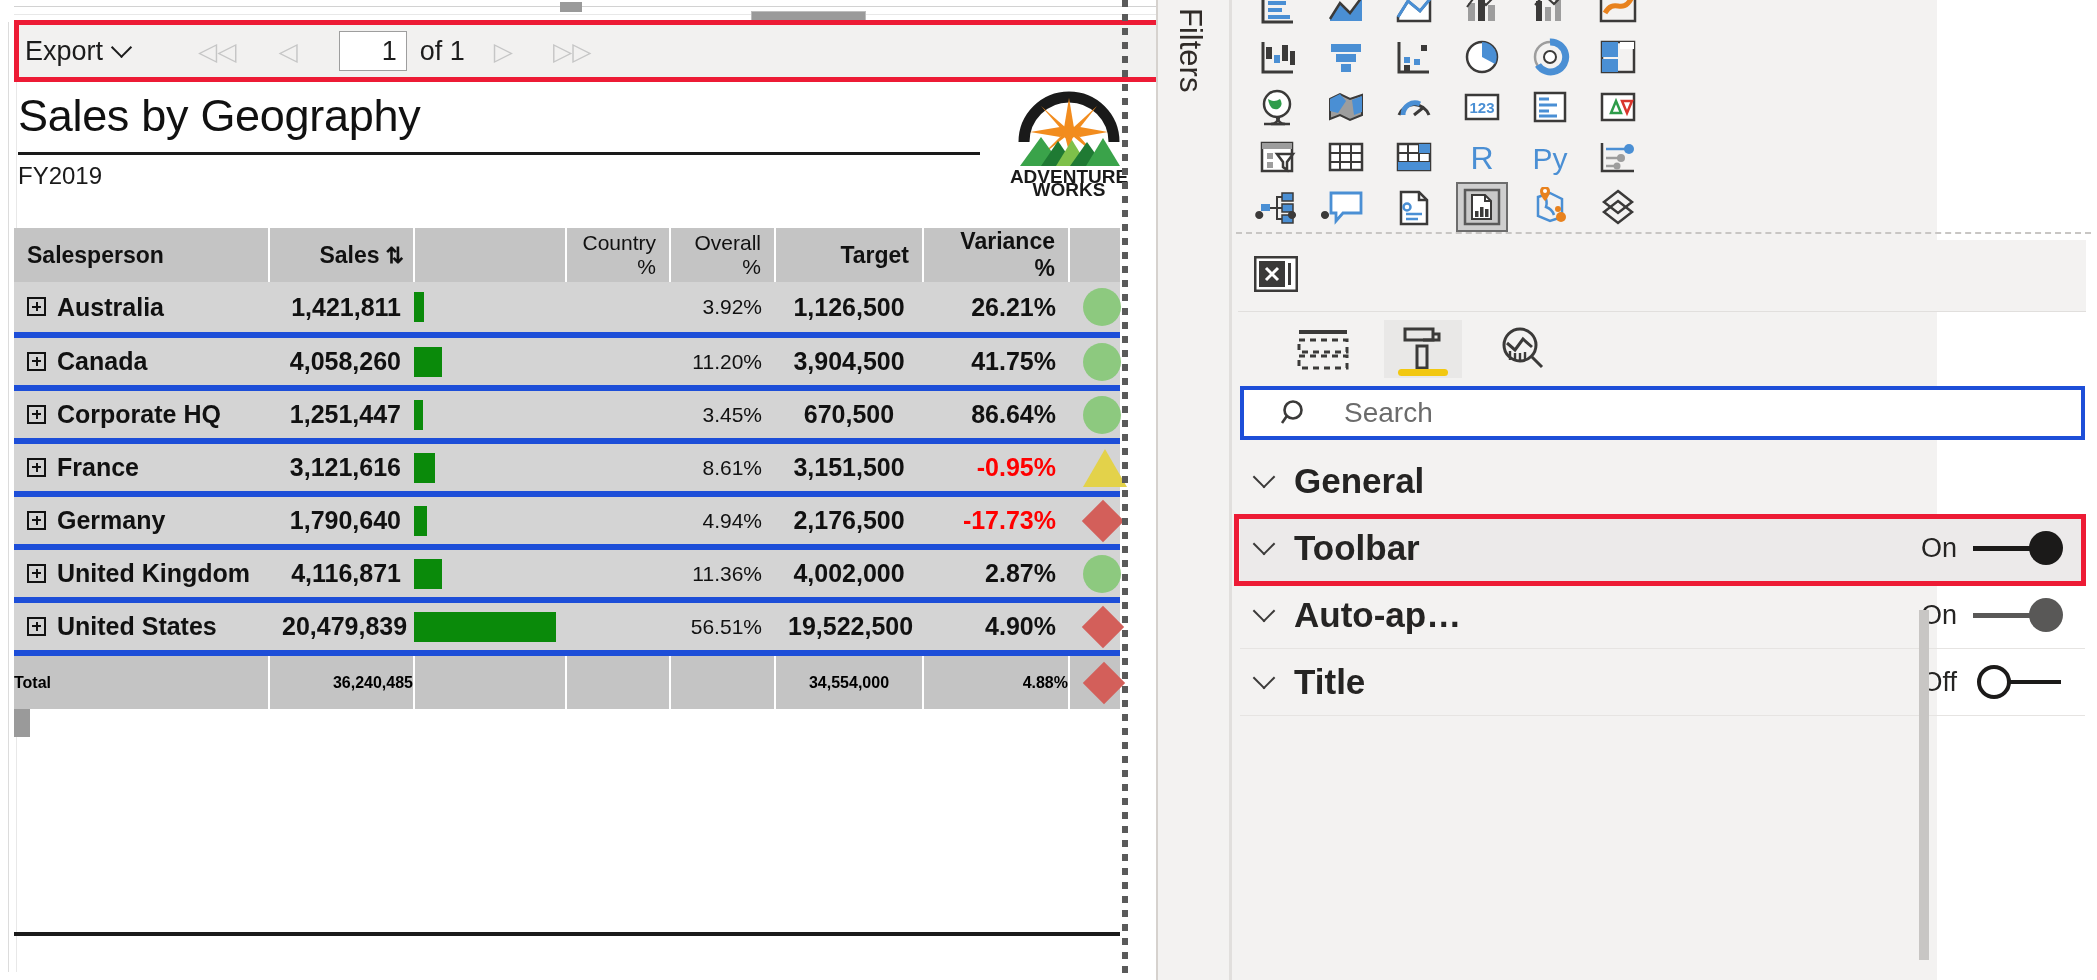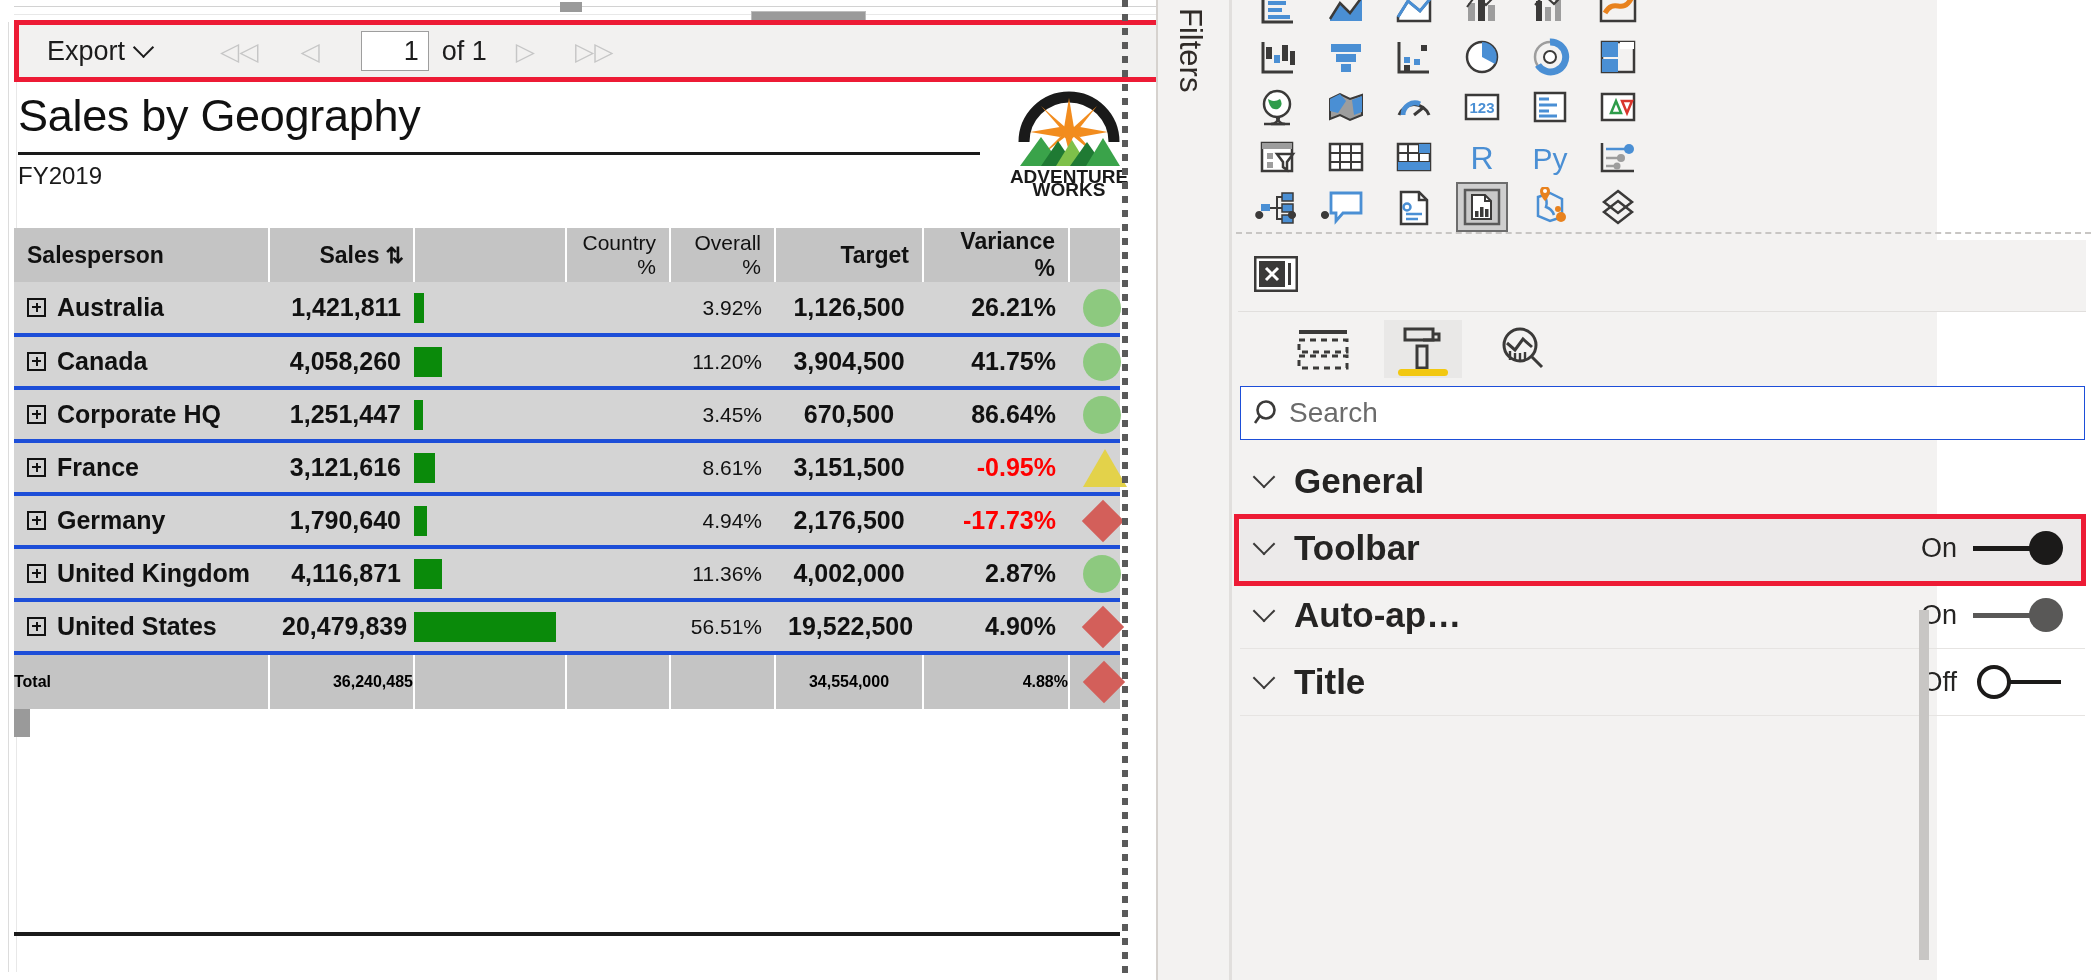--- a/index.html
+++ b/index.html
@@ -36,21 +36,21 @@
   }
 
   
   .toolbar-wrap {
     position: absolute; left: 14px; top: 20px; width: 1494px; height: 62px;
     border: 5px solid #ed1b35;
     background: #f2f1f0;
   }
   .toolbar {
     display: flex; align-items: center; height: 100%;
-    padding-left: 22px; gap: 0px;
+    gap: 0px;
   }
   .export-btn {
     display: flex; align-items: center; gap: 11px;
     font-size: 27px; color: #1c1c1c; cursor: pointer;
     padding: 4px 6px;
   }
   .chev {
     width: 15px; height: 15px;
     border-right: 2.4px solid #1c1c1c; border-bottom: 2.4px solid #1c1c1c;
     transform: rotate(45deg); margin-top: -7px;
@@ -108,21 +108,21 @@
   }
   .hdr-row th:last-child { border-right: none; }
   .hdr-row th.light { font-weight: 400; font-size: 21px; }
   .th-left  { text-align: left; }
   .th-right { text-align: right; }
   .sort-ico { font-size: 22px; margin-left: 6px; letter-spacing:-4px;}
 
   .matrix tbody td {
     background: #d4d4d4; height: 53px;
     font-size: 25px; color: #111; font-weight: 700;
-    border-bottom: 4px solid #1d4ed8;
+    border-bottom: 6px solid #1d4ed8;
     padding: 0 13px;
   }
   .c-name { text-align: left; }
   .c-sales { text-align: right; }
   .c-bar { padding: 0 0 0 0 !important; }
   .c-country { text-align: right; font-weight: 400 !important; font-size: 21px !important; }
   .c-overall { text-align: right; font-weight: 400 !important; font-size: 21px !important; }
   .c-target { text-align: center; }
   .c-var { text-align: right; }
   .c-kpi { text-align: left; padding-left: 14px !important; }
@@ -223,22 +223,22 @@
     width: 78px; height: 58px; display:flex;align-items:center;justify-content:center;
     position: relative; cursor: pointer;
   }
   .fmt-tab.active { background: #e9e8e7; }
   .fmt-tab.active::after {
     content:""; position:absolute; left: 14px; right: 14px; bottom: 2px;
     height: 7px; border-radius: 4px; background: #f2c811;
   }
   .search-box {
     position: absolute; left: 10px; top: 386px; width: 845px; height: 54px;
-    background: #ffffff; border: 1px solid #1d4ed8;
-    display: flex; align-items: center; padding-left: 12px; gap: 6px;
+    background: #ffffff; border: 4px solid #1d4ed8;
+    display: flex; align-items: center; padding-left: 36px; gap: 34px;
     cursor: text;
   }
   .search-text { font-size: 28px; color: #6b6b6b; }
 
   .fmt-list { position: absolute; left: 10px; top: 448px; width: 845px; }
   .fmt-item {
     height: 67px; display:flex; align-items:center;
     border-bottom: 1px solid #e6e4e2; position: relative; cursor: pointer;
     padding-left: 16px;
   }

